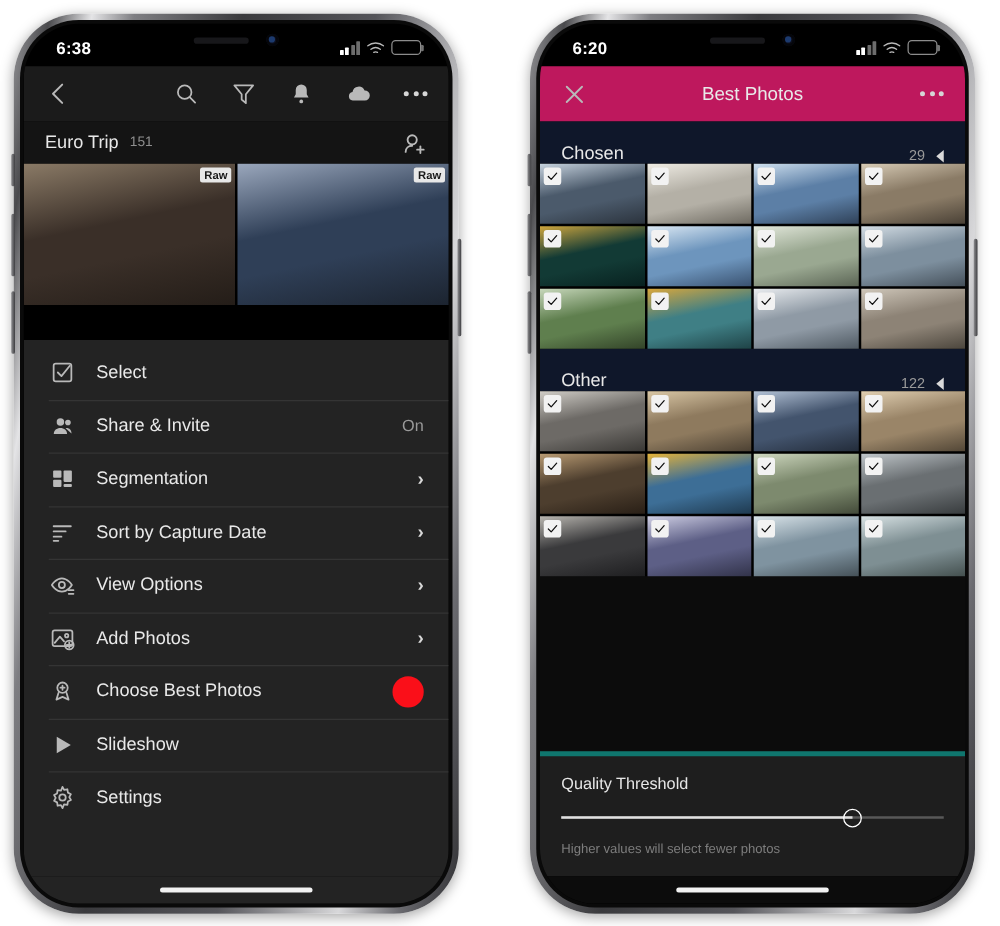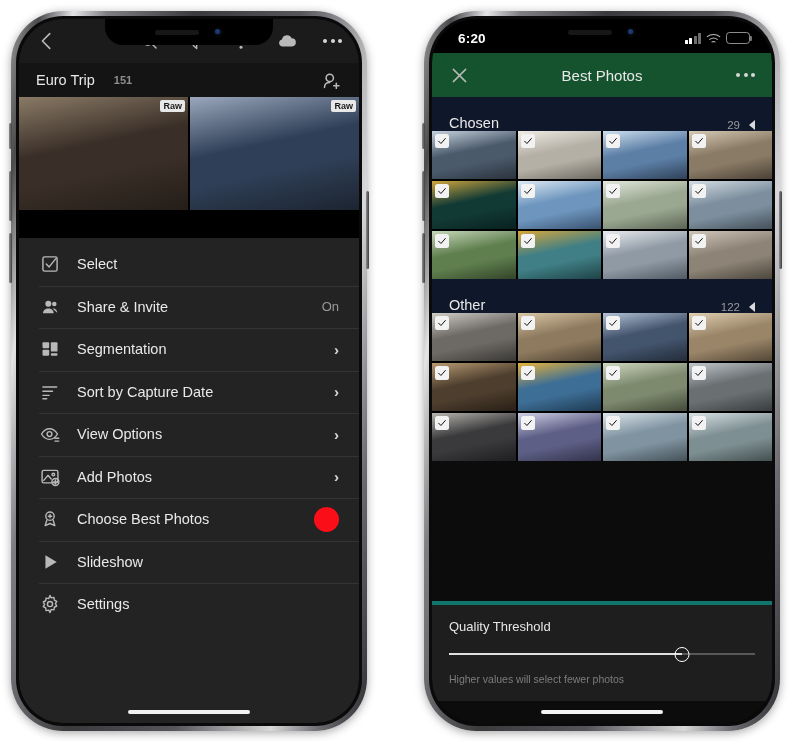--- a/index.html
+++ b/index.html
@@ -98,21 +98,21 @@
   .ic.fill path, .ic.fill circle, .ic.fill rect, .ic.fill polygon { fill:#b9b9b9; stroke:none; }
   .dots { display:flex; gap:3.5px; }
   .dots i { width:4px; height:4px; border-radius:50%; background:#d6d6d6; display:block; }
 
   
   .albumbar {
     height:34px; flex:none; background:#141414;
     display:flex; align-items:center; padding:0 17px;
   }
   .album-title { color:#e8e8e8; font-size:14.5px; }
-  .album-count { color:#8e8e8e; font-size:11px; margin-left:19px;font-weight:bold; }
+  .album-count { color:#8e8e8e; font-size:11px; margin-left:9px; }
   .album-action { margin-left:auto; }
 
   
   .photostrip { flex:none; display:flex; flex-direction:row; gap:2px; background:#000; }
   .prow { display:flex; gap:2px; }
   .ptile { position:relative; overflow:hidden; }
   .raw-badge {
     position:absolute; top:3px; right:3px;
     background:#e8e8e8; color:#1a1a1a;
     font-size:9px; font-weight:bold; padding:0 3px;
@@ -130,21 +130,21 @@
   }
   .micon { width:22px; display:flex; justify-content:center; flex:none; }
   .mlabel { color:#e9e9e9; font-size:14.5px; margin-left:16px; }
   .mright { margin-left:auto; display:flex; align-items:flex-start; }
   .mvalue { color:#9a9a9a; font-size:13px; }
   .chev { color:#d8d8d8; font-size:15px; font-weight:bold; }
   .reddot { width:25px; height:25px; border-radius:50%; background:#fa0f19; }
 
   
   .navbar {
-    height:44px; flex:none; background:#14532d;
+    height:44px; flex:none; background:#be185d;
     display:flex; align-items:center; padding:0 17px; position:relative;
   }
   .nav-title {
     position:absolute; left:0; right:0; text-align:center;
     color:#e9e9e9; font-size:15px; pointer-events:none;
   }
   .nav-right { margin-left:auto; z-index:2; }
   .sect {
     height:34px; flex:none; background:#0f172a;
     display:flex; align-items:flex-end; padding:0 17px;
@@ -193,20 +193,37 @@
     <span class="btn-side b-voldn"></span>
     <span class="btn-side b-power"></span>
     <div class="phone-inner">
       <div class="screen">
 
         <div class="notch">
           <span class="speaker"></span>
           <span class="frontcam"></span>
         </div>
 
+        <div class="statusbar">
+          <span class="sb-time">6:38</span>
+          <span class="sb-right">
+            <span class="bars">
+                <i class="b1"></i>
+                <i class="b2"></i>
+                <i class="b3"></i>
+                <i class="b4"></i>
+              </span>
+            <svg class="ic" style="width:15px;height:13px" viewBox="0 0 24 20">
+              <path d="M2 7a16 16 0 0 1 20 0" stroke="#fff" stroke-width="2.2"></path>
+              <path d="M6 11.5a10 10 0 0 1 12 0" stroke="#fff" stroke-width="2.2"></path>
+              <path d="M9.6 15.5a4.5 4.5 0 0 1 4.8 0" stroke="#fff" stroke-width="2.2"></path>
+            </svg>
+            <span class="batt"><span class="batt-fill" style="width:62%"></span></span>
+          </span>
+        </div>
 
         <div class="toolbar">
           <svg class="ic" style="width:22px;height:22px" viewBox="0 0 24 24">
             <polyline points="15,4 7,12 15,20"></polyline>
           </svg>
           <span class="tb-icons">
             <svg class="ic" viewBox="0 0 24 24">
               <circle cx="10.5" cy="10.5" r="6.5"></circle>
                 <line x1="15.3" y1="15.3" x2="20.5" y2="20.5"></line>
             </svg>

